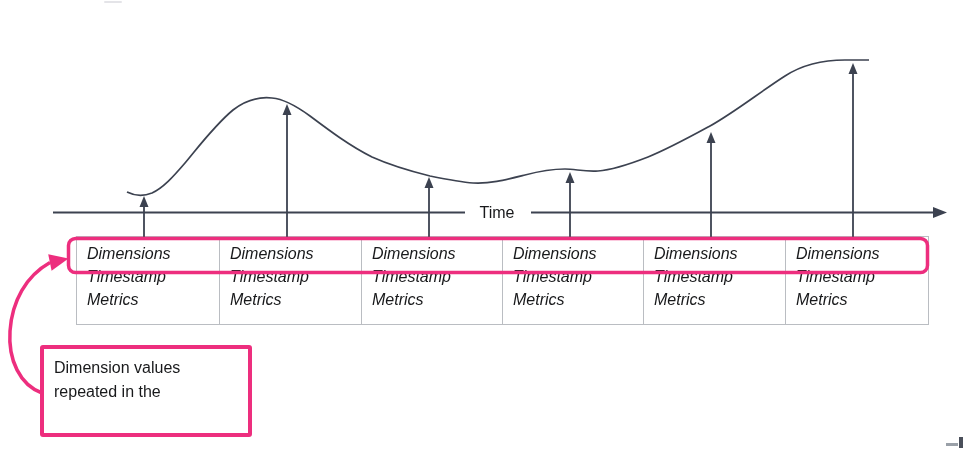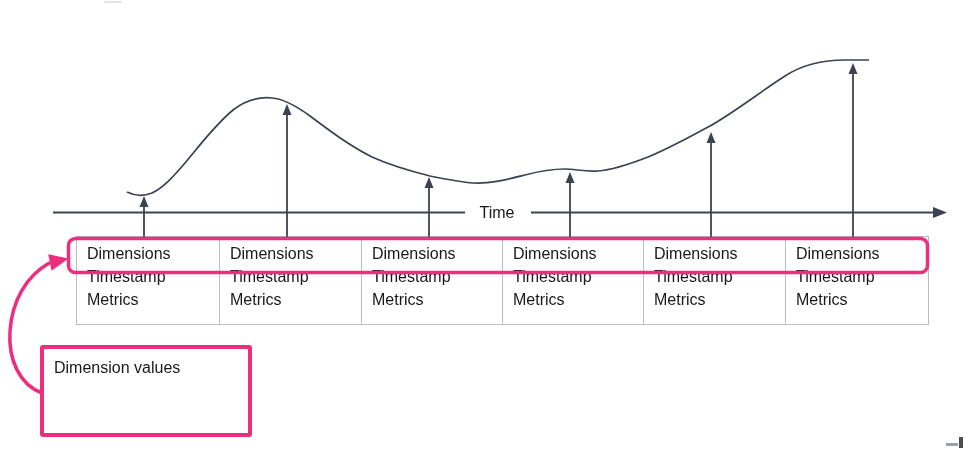--- a/index.html
+++ b/index.html
@@ -3,21 +3,21 @@
 <meta charset="utf-8">
 <style>
   html,body{margin:0;padding:0;background:#ffffff;}
   .canvas{
     position:relative;width:964px;height:450px;background:#ffffff;
     font-family:"Liberation Sans","DejaVu Sans",sans-serif;overflow:hidden;
   }
   
   .record{
     position:absolute;top:236px;width:144px;height:89px;box-sizing:border-box;
-    background:#ffffff;border:1.5px solid #babdc2;padding:5px 0 0 10px;
+    background:#ffffff;border:1.5px solid #babdc2;padding:5px 0 0 10px;font-style:italic;
   }
   .record p{
     margin:0;line-height:23px;font-size:16px;color:#18191b;white-space:nowrap;
   }
   .r1{left:76px}.r2{left:219px}.r3{left:361px}.r4{left:502px}.r5{left:643px}.r6{left:785px}
 
   
   .callout{
     position:absolute;left:40px;top:345px;width:212px;height:92px;box-sizing:border-box;
     background:#ffffff;border:4px solid #ed2e7e;border-radius:3px;padding:7px 0 0 10px;
@@ -63,20 +63,21 @@
     <p>Metrics</p>
   </div>
   <div class="record r6">
     <p>Dimensions</p>
     <p>Timestamp</p>
     <p>Metrics</p>
   </div>
 
   <div class="callout">
     <p>Dimension values</p>
+    <p>repeated in the</p>
   </div>
 
   <svg class="overlay" viewBox="0 0 964 450">
 
     <path d="M127,192 C135,196 142,197 152,193
          C163,188 173,177 185,163
          C200,145 215,125 233,110
          C248,98 262,97 272,98
          C284,99 295,105 310,116
          C330,131 350,146 372,157

